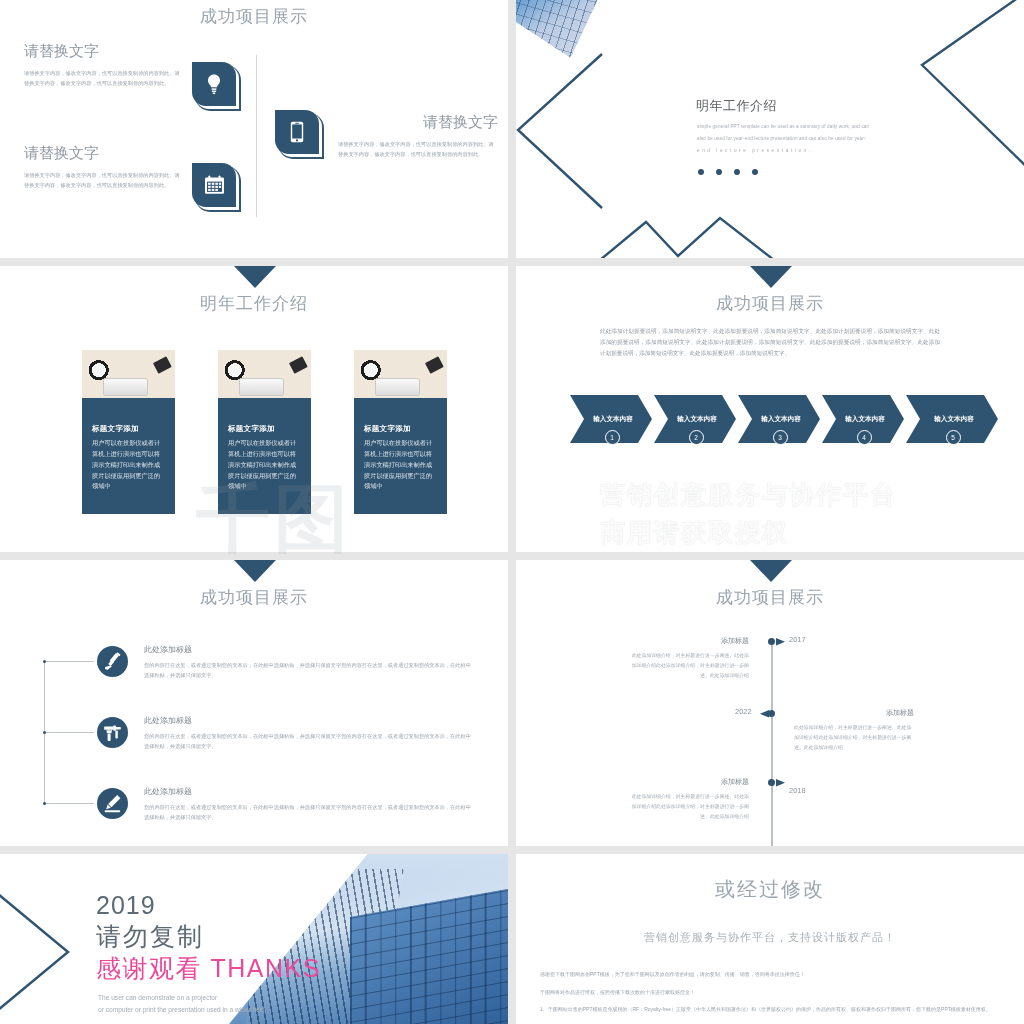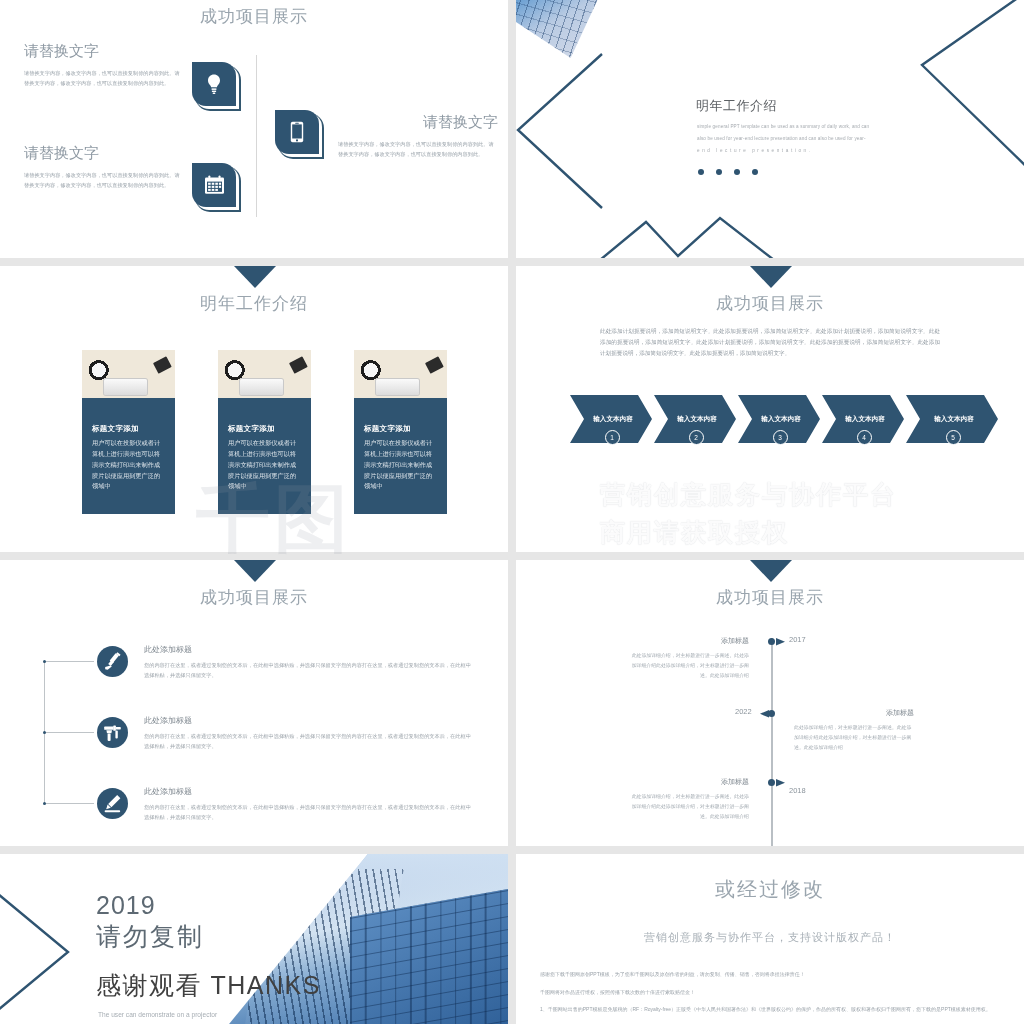--- a/index.html
+++ b/index.html
@@ -160,21 +160,21 @@
     transform:skewY(-10deg);
   }
   .s7-photo .sky{
     position:absolute;left:0;top:0;width:100%;height:46%;
     background:linear-gradient(180deg,#cfe0f2,rgba(207,224,242,0));
   }
   .s7-chev{position:absolute;left:-16px;top:28px;}
   .s7-txt{position:absolute;left:96px;top:37px;}
   .s7-y{color:#5d6973;font-size:25px;font-weight:400;line-height:1.18;letter-spacing:1px;margin:0;}
   .s7-c1{color:#5d6973;font-size:25px;font-weight:400;line-height:1.2;letter-spacing:2px;margin:0;}
-  .s7-c2{color:#404040;font-size:25px;font-weight:400;line-height:1.25;letter-spacing:1.5px;margin:19px 0 0 0;}
+  .s7-c2{color:#ec4899;font-size:25px;font-weight:400;line-height:1.25;letter-spacing:1.5px;margin:2px 0 0 0;}
   .s7-sub{color:#a7aeb4;font-size:6.6px;line-height:1.9;margin:8px 0 0 2px;}
   
   .s8-title{position:absolute;left:0;right:0;text-align:center;top:22px;color:#9aa5ae;font-size:20px;letter-spacing:2px;}
   .s8-sub{position:absolute;left:0;right:0;text-align:center;top:76px;color:#a8b0b7;font-size:11px;letter-spacing:1px;}
   .s8-body{position:absolute;left:24px;right:22px;top:116px;}
   .s8-body p{margin:0 0 9px 0;color:#9aa2a9;font-size:5px;line-height:1.7;}
   
   .wm{
     position:absolute;left:0;top:0;width:1024px;height:1024px;
     pointer-events:none;z-index:50;

